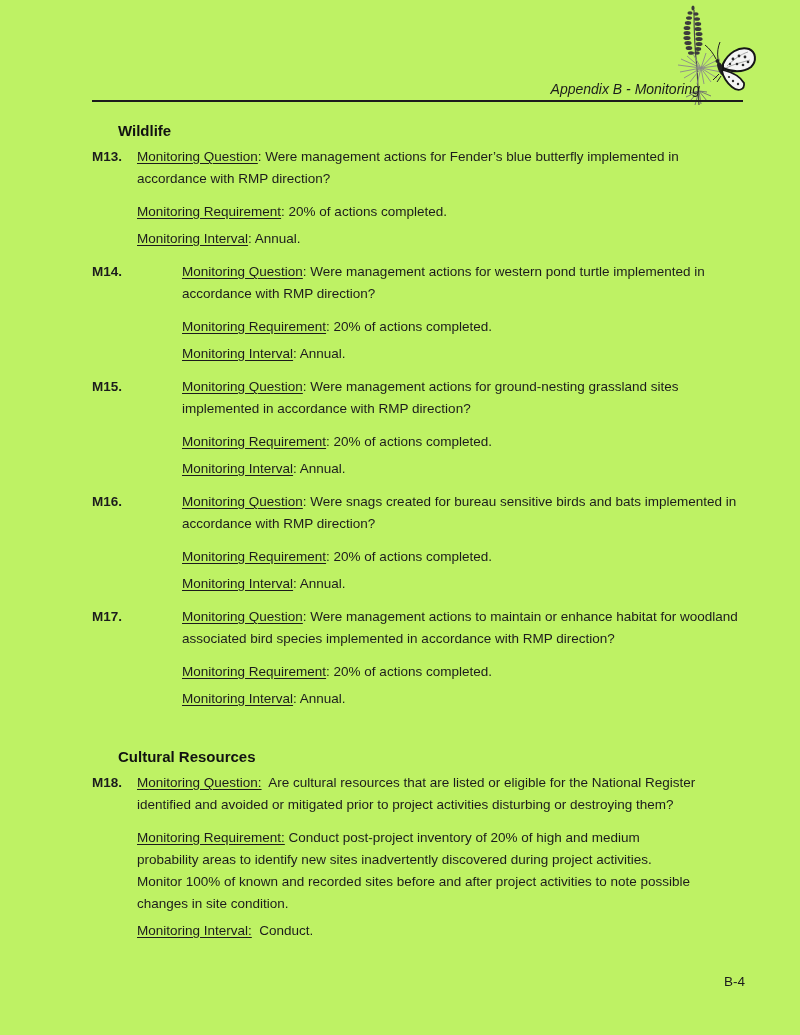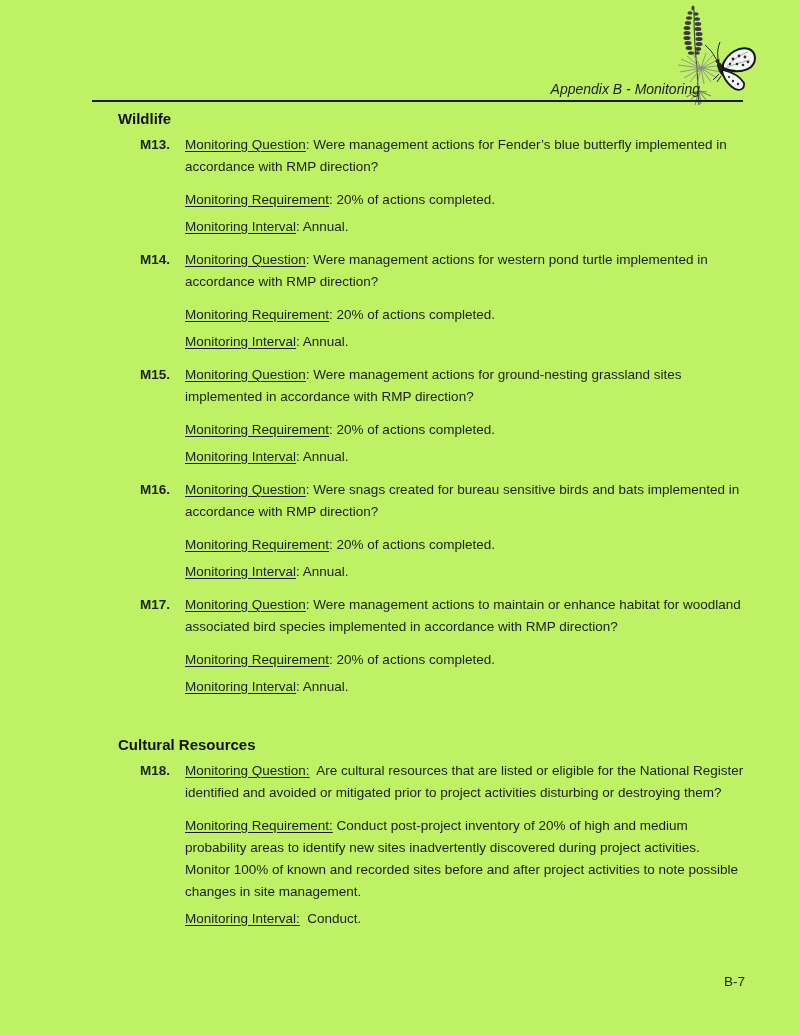--- a/index.html
+++ b/index.html
@@ -14,27 +14,27 @@
   }
   .running-head{
     position:absolute;top:80px;right:100px;
     font-style:italic;font-size:14px;line-height:18px;
   }
   .head-rule{
     position:absolute;left:92px;top:100px;width:651px;height:0;
     border-top:2px solid #1c1c1c;
   }
   .illustration{position:absolute;left:643px;top:2px;width:125px;height:108px;}
-  .content{position:absolute;left:92px;top:100px;width:690px;}
+  .content{position:absolute;left:92px;top:112px;width:690px;}
   .sec-heading{
     font-size:15px;font-weight:700;line-height:22px;
     margin:8px 0 4px 26px;color:#111;
   }
   section + section{margin-top:36px;}
-  .item{display:flex;margin-left:48px;}
+  .item{display:flex;}
   .item + .item{margin-top:11px;justify-content:space-between;}
   .item-num{width:45px;flex:none;font-weight:700;}
   .item-body{flex:none;width:600px;}
   .para .line{white-space:nowrap;}
   .para-requirement{margin-top:11px;}
   .para-interval{margin-top:5px;}
   .u{text-decoration:underline;text-underline-offset:2px;}
   .sep{white-space:pre;}
   .page-number{position:absolute;top:971px;right:55px;font-size:13.5px;}
 </style>
@@ -219,25 +219,25 @@
           <div class="item-num">M18.</div>
           <div class="item-body">
             <div class="para para-question">
               <div class="line"><span class="u">Monitoring Question:</span><span class="sep">  </span><span>Are cultural resources that are listed or eligible for the National Register</span></div>
               <div class="line">identified and avoided or mitigated prior to project activities disturbing or destroying them?</div>
             </div>
             <div class="para para-requirement">
               <div class="line"><span class="u">Monitoring Requirement:</span><span class="sep"> </span><span>Conduct post-project inventory of 20% of high and medium</span></div>
               <div class="line">probability areas to identify new sites inadvertently discovered during project activities.</div>
               <div class="line">Monitor 100% of known and recorded sites before and after project activities to note possible</div>
-              <div class="line">changes in site management.</div>
+              <div class="line">changes in site condition.</div>
             </div>
             <div class="para para-interval">
               <div class="line"><span class="u">Monitoring Interval:</span><span class="sep">  </span><span>Conduct.</span></div>
             </div>
           </div>
         </div>
       </section>
     </main>
 
-  <div class="page-number">B-7</div>
+  <div class="page-number">B-4</div>
 
 </div>
 
 </body></html>

